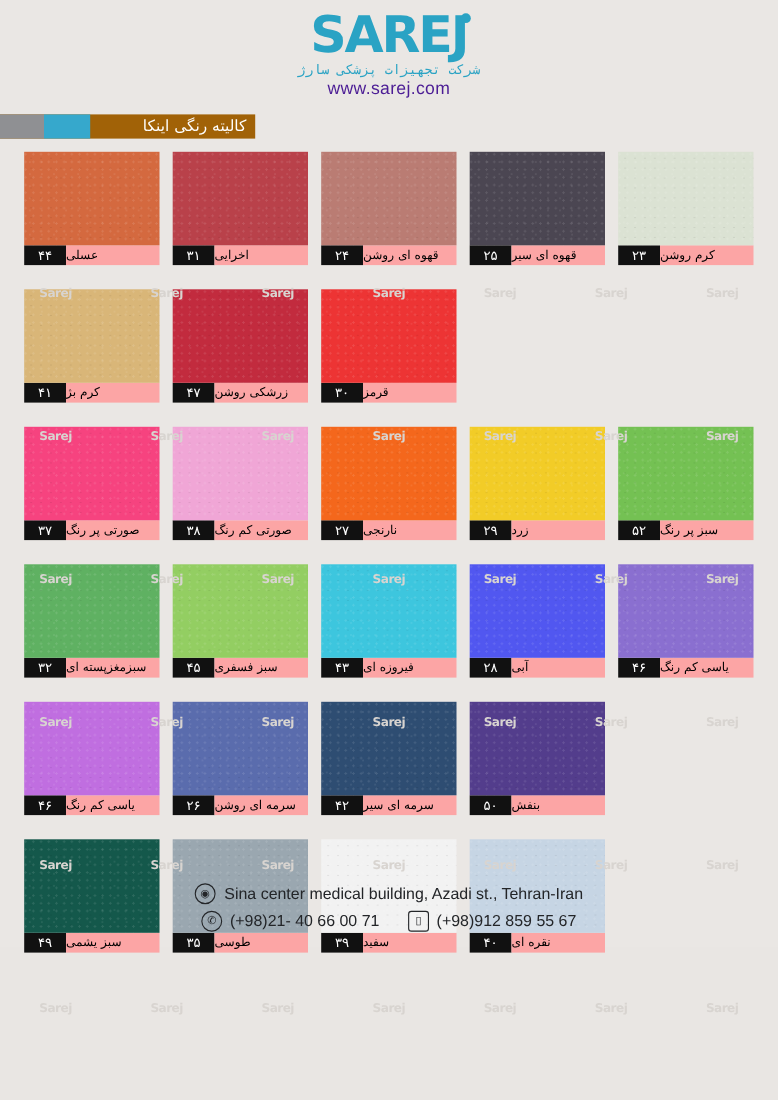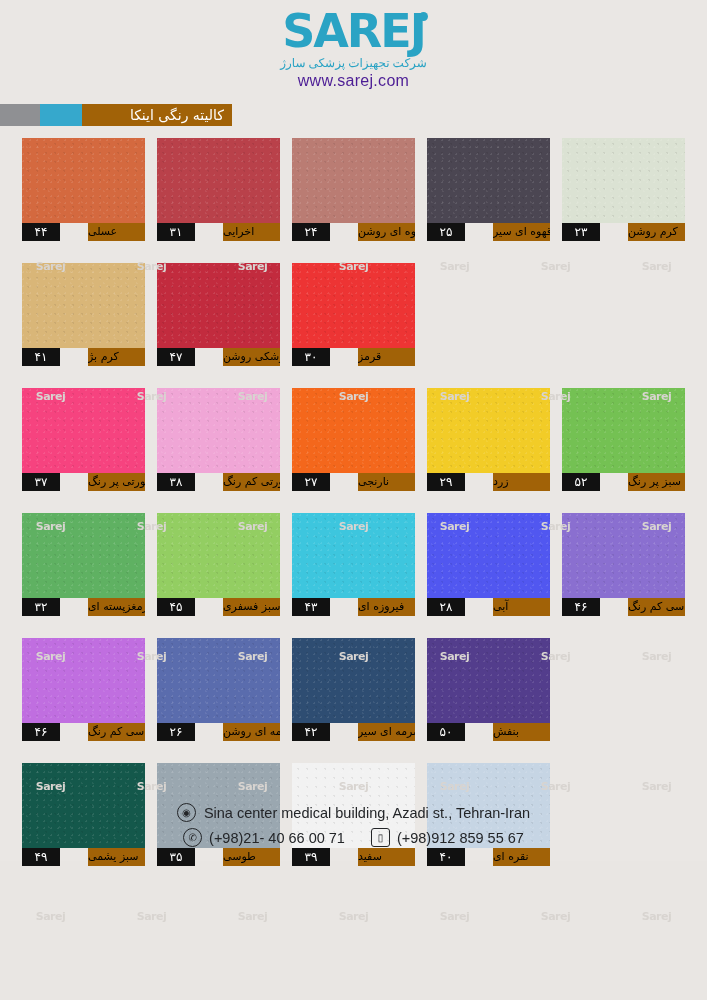--- a/index.html
+++ b/index.html
@@ -23,21 +23,21 @@
     color:#2aa3c4;line-height:1;
     font-family:"DejaVu Sans", sans-serif;
     position:relative;
   }
   .logo-dot{
     position:absolute;right:-3px;top:4px;width:9px;height:9px;
     border-radius:50%;background:#2aa3c4;
   }
   .logo-fa{
     font-size:12px;color:#2aa3c4;margin-top:2px;letter-spacing:0px;
-    direction:rtl;font-family:Liberation Serif, serif;
+    direction:rtl;font-family:Liberation Mono, monospace;
   }
   .site-url{
     position:absolute;top:72px;left:0;right:0;text-align:center;
     font-size:16px;color:#4c1d95;letter-spacing:.3px;
   }
 
   
   .band{
     position:absolute;top:104px;left:0;width:232px;height:22px;
     background:#a16207;display:flex;align-items:center;
@@ -84,25 +84,25 @@
     box-sizing:border-box;
   }
   .code{
     min-width:30px;padding:0 4px;
     background:#111111;color:#ffffff;
     font-size:12px;line-height:18px;text-align:center;
     direction:rtl;font-family:"DejaVu Sans", sans-serif;
     display:flex;align-items:center;justify-content:center;
   }
   .name{
-    flex:1;background:#a16207;color:#000;
+    flex:1;background:#fca5a5;color:#000;
     font-size:11px;line-height:18px;text-align:right;
     padding-right:5px;direction:rtl;white-space:nowrap;
     overflow:hidden;font-family:"DejaVu Sans", sans-serif;
-    display:flex;align-items:center;justify-content:flex-end;margin-left:28px;
+    display:flex;align-items:center;justify-content:flex-end;
   }
 
   
   .footer{
     position:absolute;bottom:14px;left:0;width:707px;
     display:flex;flex-direction:column;align-items:center;gap:6px;
     color:#232528;
   }
   .f-line{display:flex;align-items:center;gap:8px;font-size:14.5px;}
   .f-group{display:flex;align-items:center;gap:7px;}

